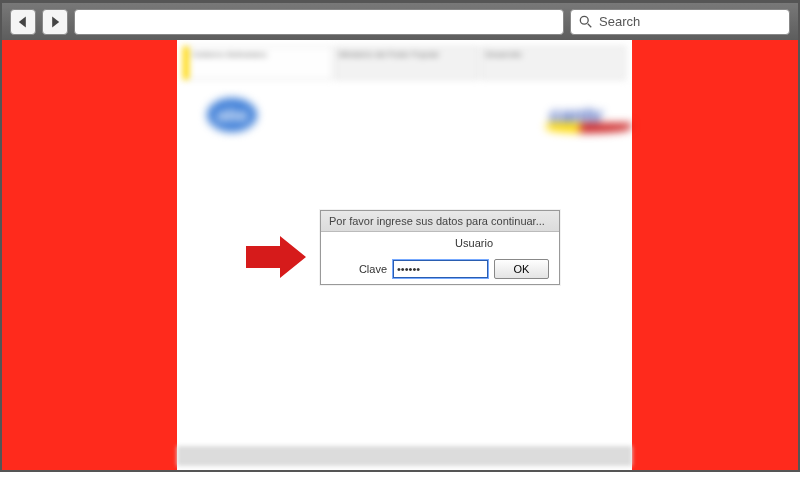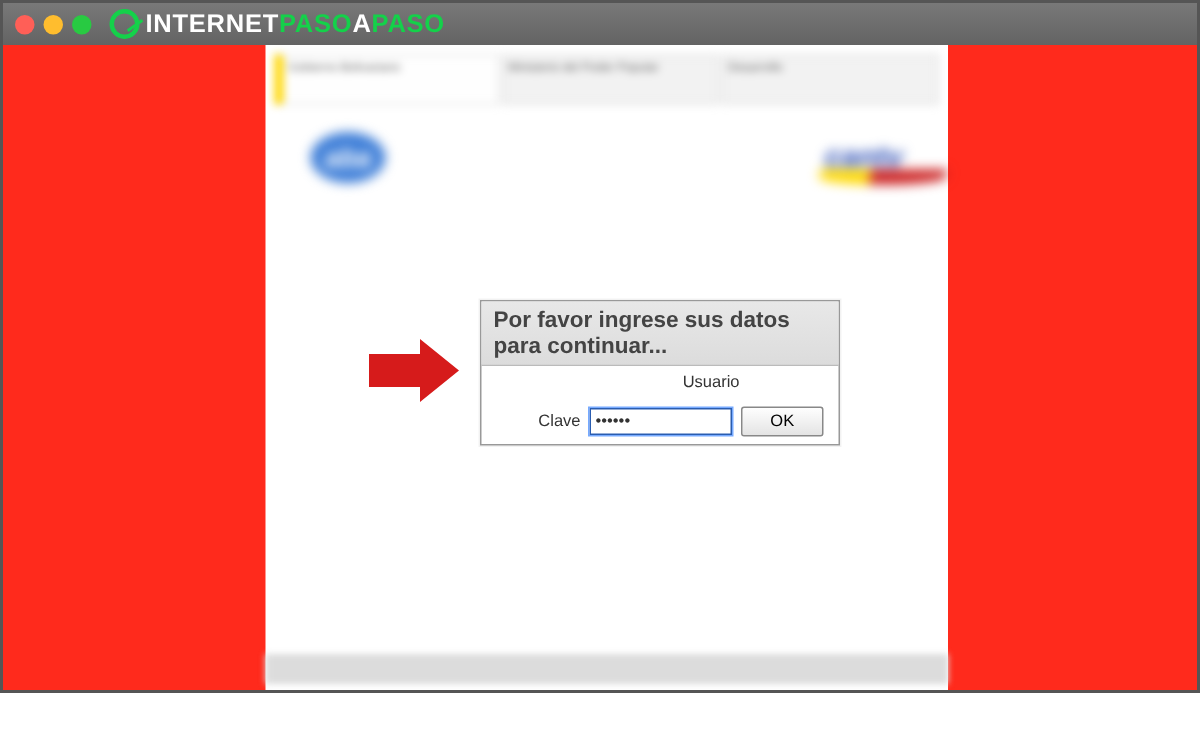--- a/index.html
+++ b/index.html
@@ -184,22 +184,22 @@
       top: 170px;
       width: 240px;
       background: #fff;
       border: 1px solid #999;
       box-shadow: 0 0 0 1px rgba(0,0,0,0.05);
       z-index: 5;
     }
     .login-title {
       background: linear-gradient(#e8e8e8, #dcdcdc);
       padding: 4px 8px;
-      font-size: 15px;
-      font-weight: bold;
+      font-size: 11px;
+      font-weight: normal;
       color: #444;
       border-bottom: 1px solid #bbb;
     }
     .login-row {
       display: flex;
       align-items: center;
       padding: 5px 10px;
       gap: 6px;
       justify-content: flex-end;
     }
@@ -239,29 +239,38 @@
       width: 455px;
       height: 20px;
       background: #dcdcdc;
       filter: blur(2px);
     }
   </style>
 </head>
 <body>
 
 <div class="browser-chrome">
-  <div class="titlebar">
-    <span class="win-btn red"></span>
-    <span class="win-btn yellow"></span>
-    <span class="win-btn green"></span>
-    <div class="logo-wrap">
-      <span class="logo-ring"></span>
-      <span class="brand-text">
-        <span>INTERNET</span><span class="paso">PASO</span><span>A</span><span class="paso">PASO</span>
-      </span>
+  <div class="toolbar">
+    <div class="nav-btn">
+      <svg viewBox="0 0 10 10">
+          <path d="M7 1 L2 5 L7 9 Z" fill="#444"></path>
+        </svg>
+    </div>
+    <div class="nav-btn">
+      <svg viewBox="0 0 10 10">
+          <path d="M3 1 L8 5 L3 9 Z" fill="#444"></path>
+        </svg>
+    </div>
+    <input class="address-bar" type="text" style="">
+    <div class="search-box">
+      <svg viewBox="0 0 16 16">
+        <circle cx="6" cy="6" r="4.5" fill="none" stroke="#555" stroke-width="1.5"></circle>
+        <line x1="10" y1="10" x2="14" y2="14" stroke="#555" stroke-width="1.5"></line>
+      </svg>
+      <span>Search</span>
     </div>
   </div>
   <div class="viewport">
     <div class="page-content">
       <div class="page-nav">
         <div class="page-nav-tab">Gobierno Bolivariano</div>
         <div class="page-nav-tab">Ministerio del Poder Popular</div>
         <div class="page-nav-tab">Desarrollo</div>
       </div>
       <div class="logos-row">

